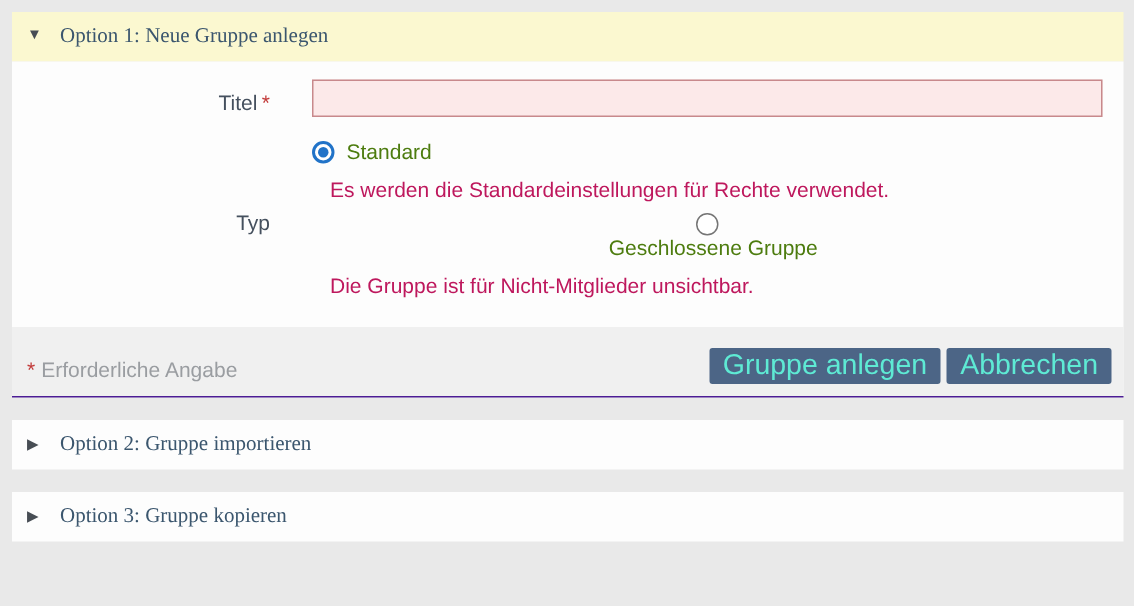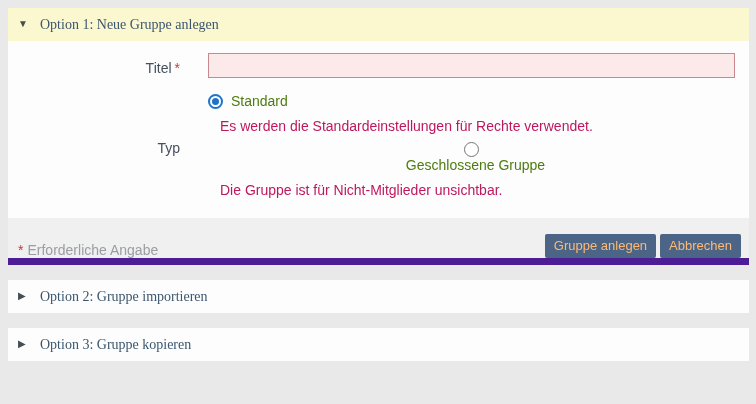--- a/index.html
+++ b/index.html
@@ -80,33 +80,33 @@
   }
   .radio.off{border:1px solid #757575;}
   .radio.on{border:2px solid #2173c8;}
   .radio.on .dot{width:7px;height:7px;border-radius:50%;background:#2173c8;}
   .opt .opt-label{margin-left:8px;color:#4d7c0f;}
   .sub{color:#be185d;margin-top:6px;margin-left:12px;}
 
   .form-footer{
     height:47px;box-sizing:border-box;
     background:#f0f0f0;
-    border-bottom:7px solid #4c1d95;
+    border-bottom:1px solid #4c1d95;
     padding:6px 8px 0 10px;
-    display:flex;align-items:flex-end;justify-content:space-between;
+    display:flex;align-items:center;justify-content:space-between;
   }
   .req-note{color:#9a9da1;padding-top:4px;}
   .req-note .req{color:#c23a39;margin-right:4px;}
   .btns{display:flex;}
   .btn{
     height:24px;line-height:24px;
-    background:#4c6586;color:#fdba74;
+    background:#4c6586;color:#5eead4;
     border:none;border-radius:2px;
     font-family:"Liberation Sans", sans-serif;
-    font-size:13px;
+    font-size:19px;
     padding:0 9px;
     margin-left:4px;
     cursor:pointer;
   }
 </style>
 </head>
 <body>
 
 <div class="page">
 

